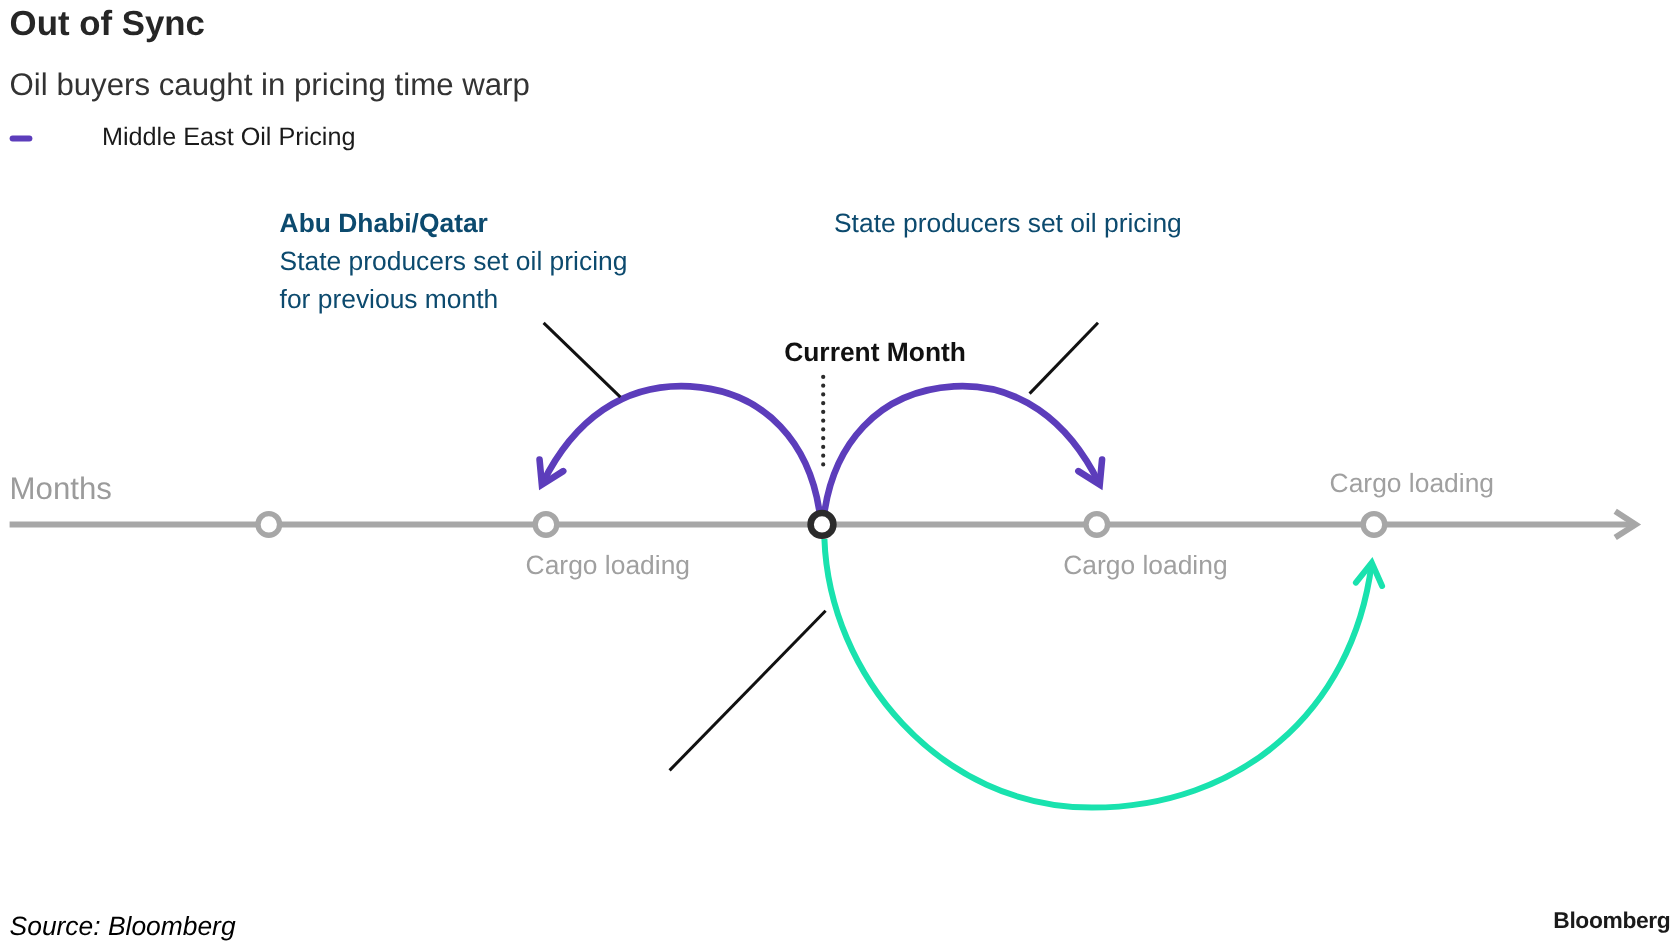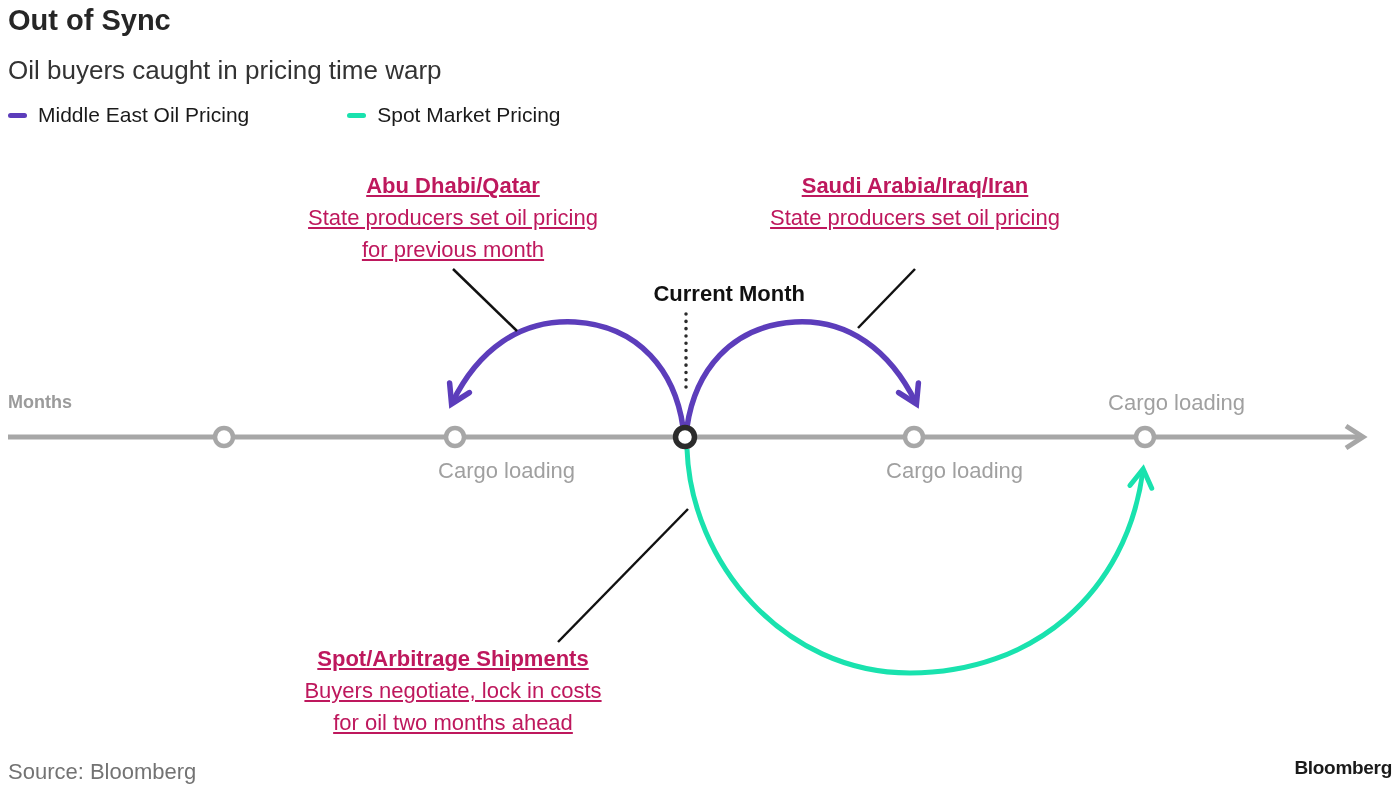--- a/index.html
+++ b/index.html
@@ -21,63 +21,59 @@
   }
   .legend {
     position: absolute; left: 8px; top: 103px;
     display: flex; align-items: center; gap: 98px;
   }
   .legend-item { display: flex; align-items: center; }
   .swatch {
     display: inline-block; width: 19px; height: 5px; border-radius: 2.5px;
     margin-right: 11px;
   }
-  .legend-label { font-size: 21px; color: #1a1a1a; }
+  .legend-label { font-size: 21px; color: #1a1a1a; margin-left: 47px; }
   .layer { position: absolute; left: 0; top: 0; }
   .ann {
-    position: absolute; width: 440px; text-align: center;
-    font-size: 22px; line-height: 32px; color: #be185d; text-decoration: underline;
+    position: absolute; width: 440px; text-align: left;
+    font-size: 22px; line-height: 32px; color: #0c4a6e;
   }
   .ann-title { font-weight: 700; }
   .current-month {
     position: absolute; width: 240px; text-align: right;
     font-size: 22px; font-weight: 700; color: #111111;
   }
   .gray-label {
     position: absolute; font-size: 22px; color: #a0a0a0; width: 240px; text-align: right;
   }
   .months-label {
     position: absolute; left: 8px; top: 392px;
-    font-size: 18px; font-weight: 700; color: #9b9b9b;
+    font-size: 26px; font-weight: 400; color: #9b9b9b;
   }
   .source {
     position: absolute; left: 8px; top: 759px;
-    font-size: 22px; color: #737373;
+    font-size: 22px; color: #000000; font-style: italic;
   }
   .logo {
     position: absolute; right: 8px; top: 757px;
     font-size: 19px; font-weight: 700; color: #1a1a1a; letter-spacing: -0.3px;
   }
 </style>
 </head>
 <body>
 
 <div class="canvas">
 
   <div class="title">Out of Sync</div>
   <div class="subtitle">Oil buyers caught in pricing time warp</div>
 
   <div class="legend">
     <div class="legend-item">
       <span class="swatch" style="background-color: rgb(92, 61, 187);"></span>
       <span class="legend-label">Middle East Oil Pricing</span>
-    </div>
-    <div class="legend-item">
-      <span class="swatch" style="background-color: rgb(25, 226, 174);"></span>
-      <span class="legend-label">Spot Market Pricing</span>
     </div>
   </div>
 
   <svg class="layer" width="1400" height="793" viewBox="0 0 1400 793">
     <defs>
       <marker id="mk-purple" markerUnits="userSpaceOnUse" markerWidth="36" markerHeight="36" refX="25" refY="18" orient="auto">
         <path d="M8,7 L26,18 L8,29" fill="none" stroke="#5c3dbb" stroke-width="5.5" stroke-linecap="round"></path>
       </marker>
       <marker id="mk-teal" markerUnits="userSpaceOnUse" markerWidth="36" markerHeight="36" refX="25" refY="18" orient="auto">
         <path d="M8,7 L26,18 L8,29" fill="none" stroke="#19e2ae" stroke-width="5" stroke-linecap="round"></path>
@@ -106,31 +102,25 @@
     <circle cx="685" cy="437" r="9.5" fill="#ffffff" stroke="#2b2b2b" stroke-width="5.5"></circle>
   </svg>
 
   <div class="ann" style="left:233px; top:170px;">
     <div class="ann-title">Abu Dhabi/Qatar</div>
     <div>State producers set oil pricing</div>
     <div>for previous month</div>
   </div>
 
   <div class="ann" style="left:695px; top:170px;">
-    <div class="ann-title">Saudi Arabia/Iraq/Iran</div>
     <div>State producers set oil pricing</div>
   </div>
 
   <div class="current-month" style="left:565px; top:281px;">Current Month</div>
 
-  <div class="ann" style="left:233px; top:643px;">
-    <div class="ann-title">Spot/Arbitrage Shipments</div>
-    <div>Buyers negotiate, lock in costs</div>
-    <div>for oil two months ahead</div>
-  </div>
 
   <div class="months-label">Months</div>
   <div class="gray-label" style="left:335px; top:458px;">Cargo loading</div>
   <div class="gray-label" style="left:783px; top:458px;">Cargo loading</div>
   <div class="gray-label" style="left:1005px; top:390px;">Cargo loading</div>
 
   <div class="source">Source: Bloomberg</div>
   <div class="logo">Bloomberg</div>
 
 </div>

